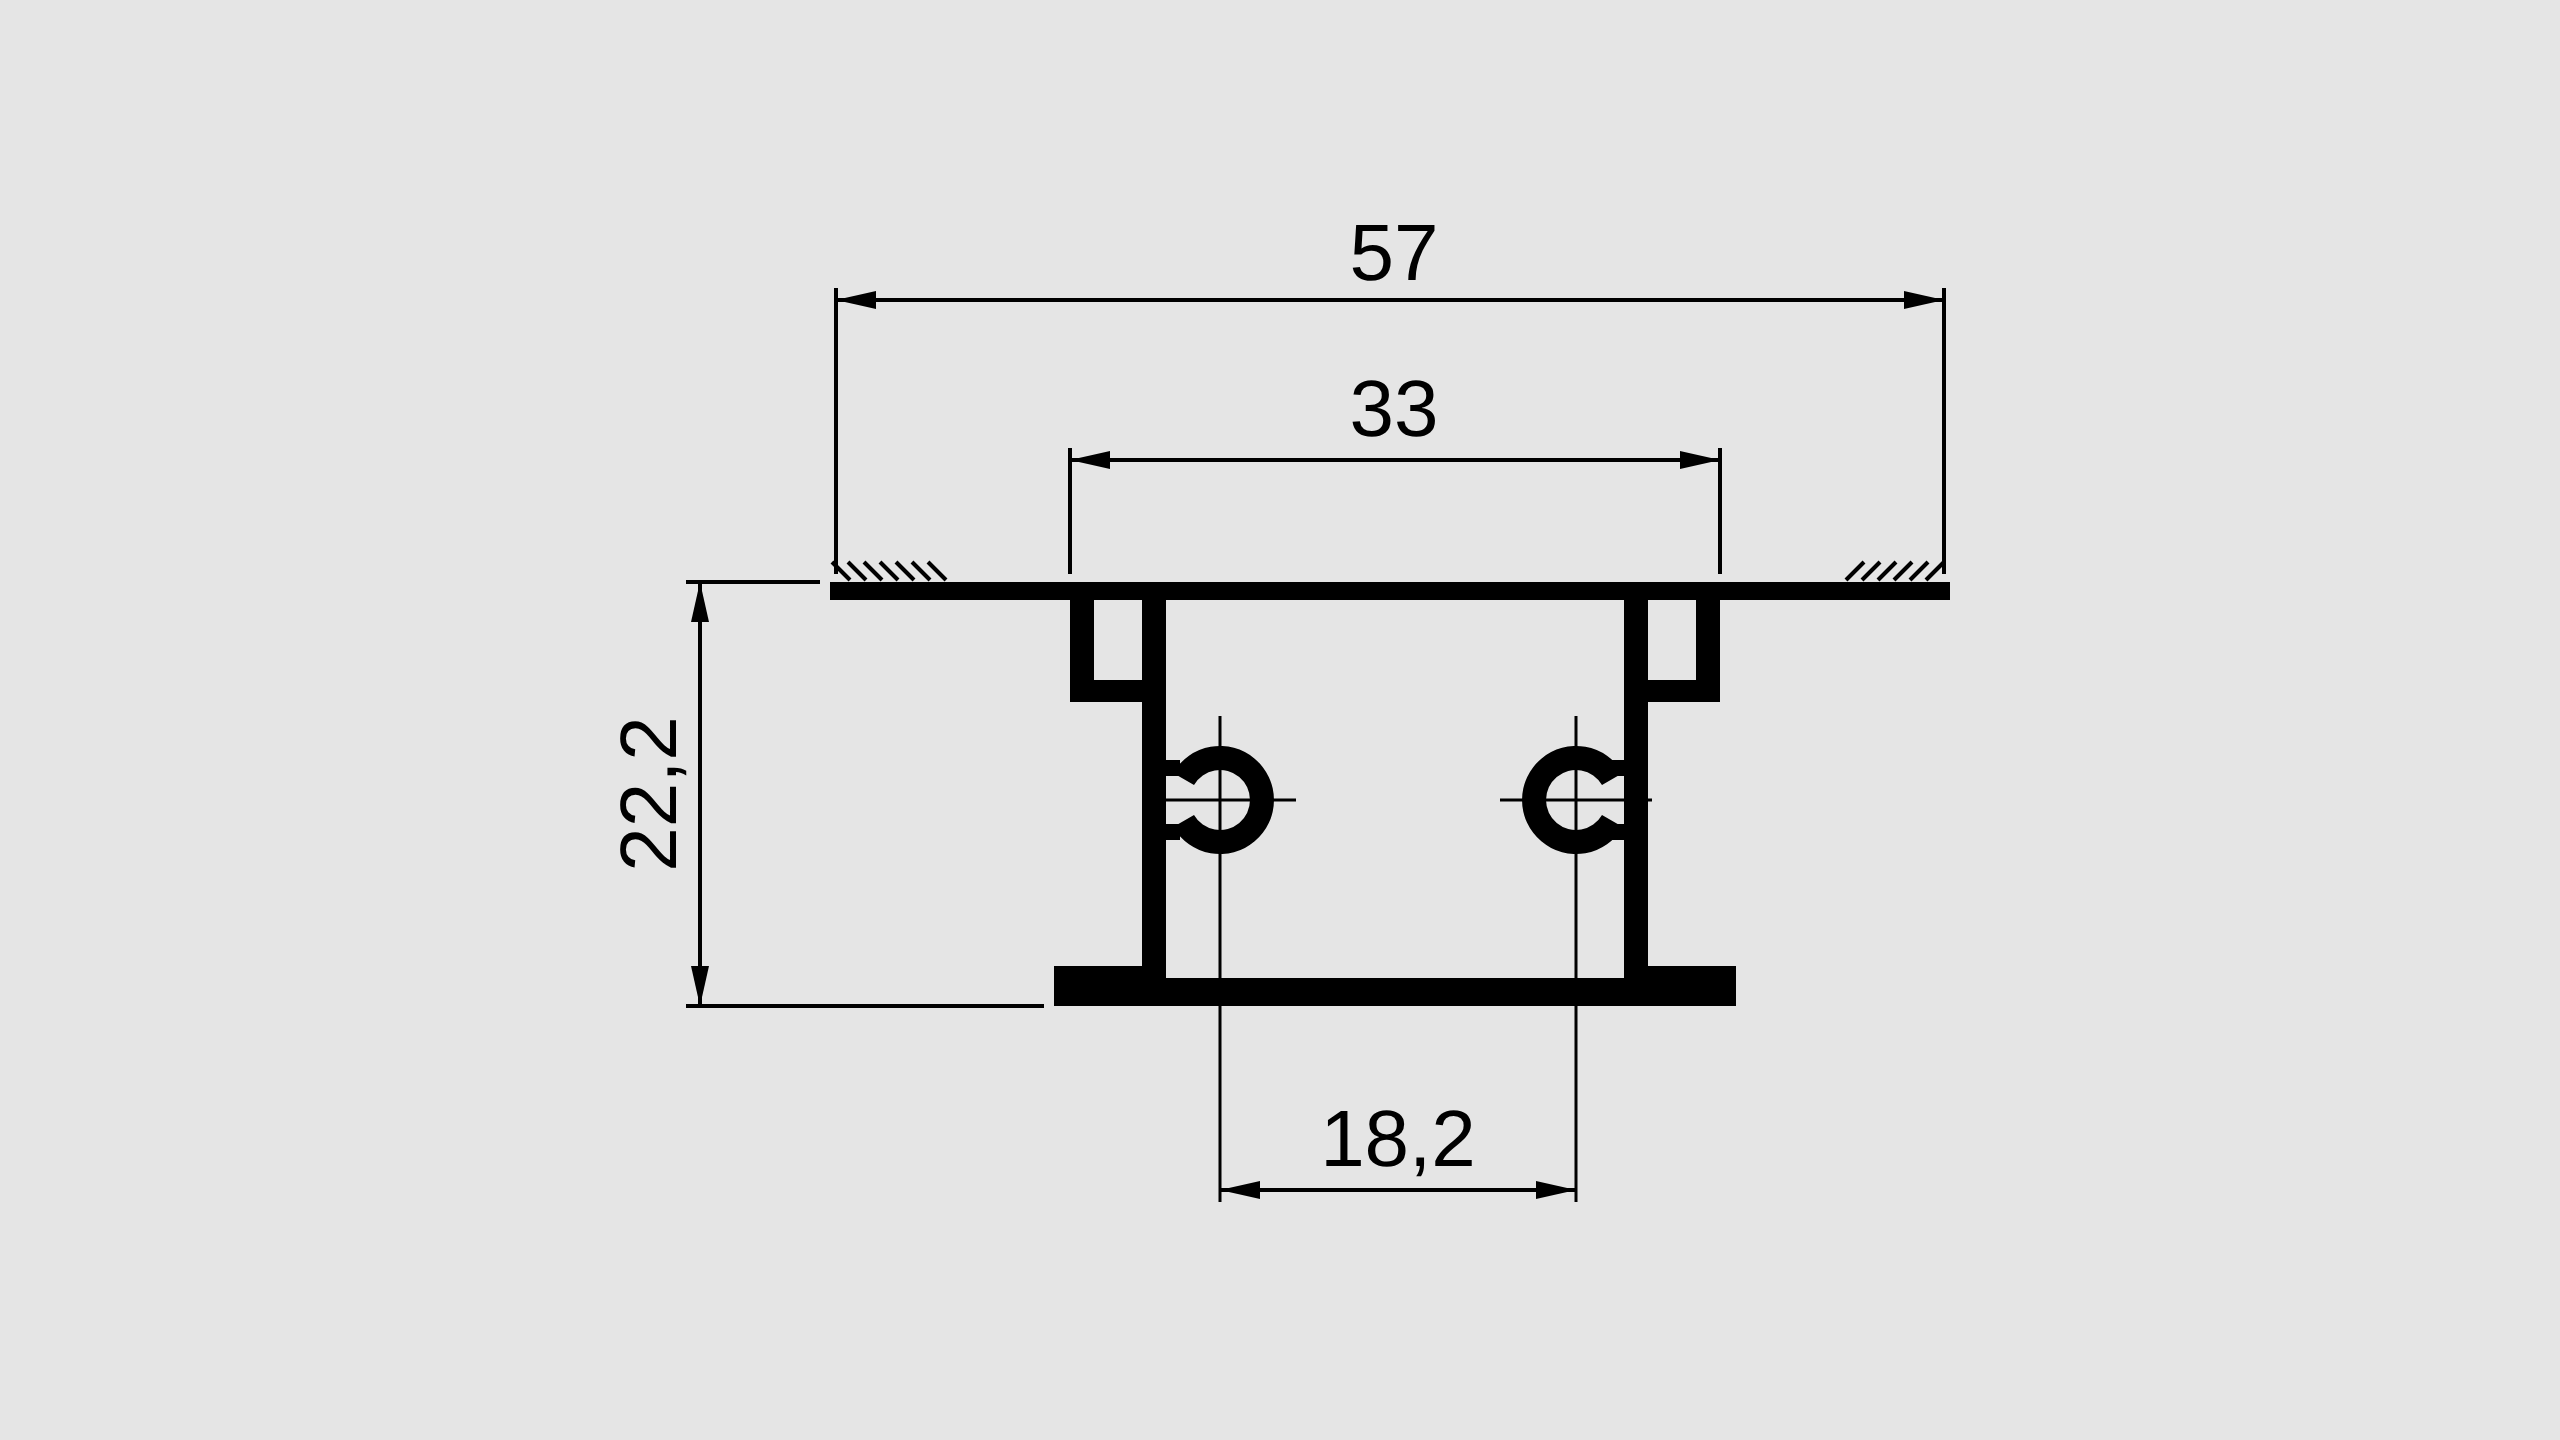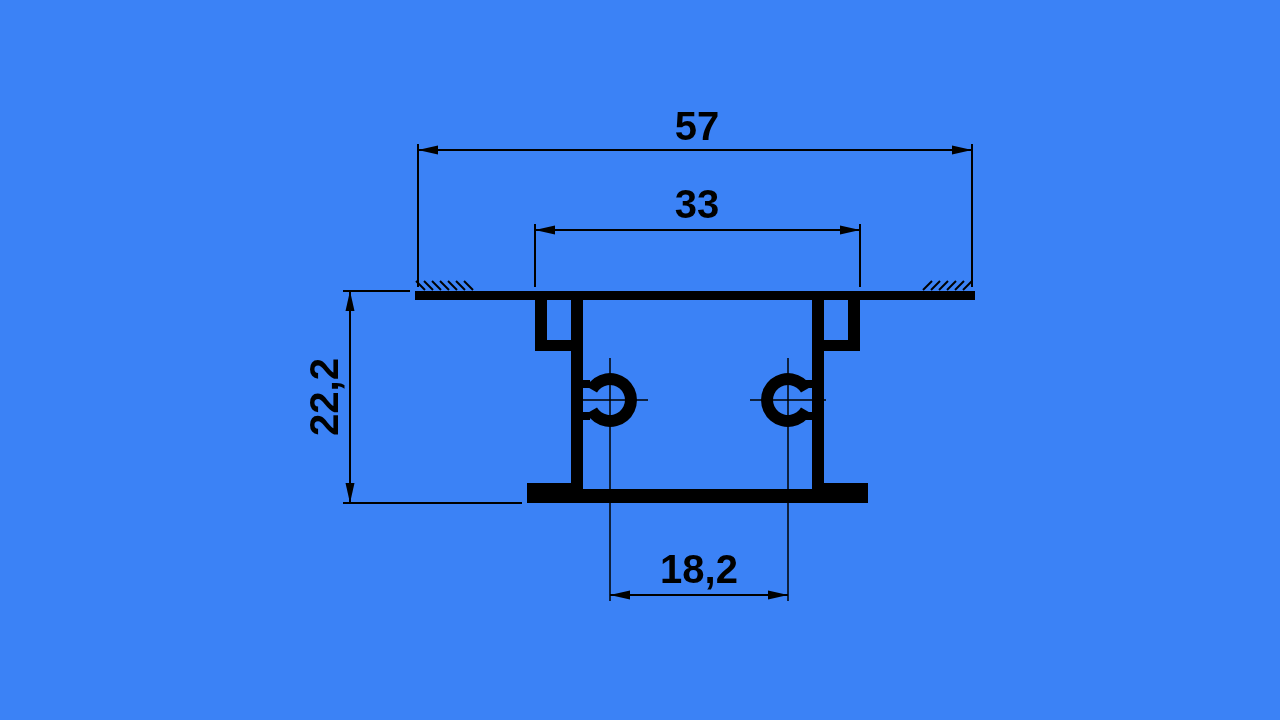--- a/index.html
+++ b/index.html
@@ -8,22 +8,21 @@
     background: #ffffff;
     width: 1280px;
     height: 720px;
     overflow: hidden;
     font-family: "Liberation Sans", sans-serif;
   }
   .stage {
     position: relative;
     width: 1280px;
     height: 720px;
-    background: #3b82f6;
-    font-weight: bold;
+    background: #e5e5e5;
   }
   svg { display: block; }
   .ink-fill   { fill: #000000; stroke: none; }
   .ink-line   { stroke: #000000; stroke-width: 2; fill: none; }
   .thin-line  { stroke: #000000; stroke-width: 1.5; fill: none; }
   .hatch-line { stroke: #000000; stroke-width: 2; fill: none; }
   .dim-text {
     font-family: "Liberation Sans", sans-serif;
     font-size: 40px;
     fill: #000000;

